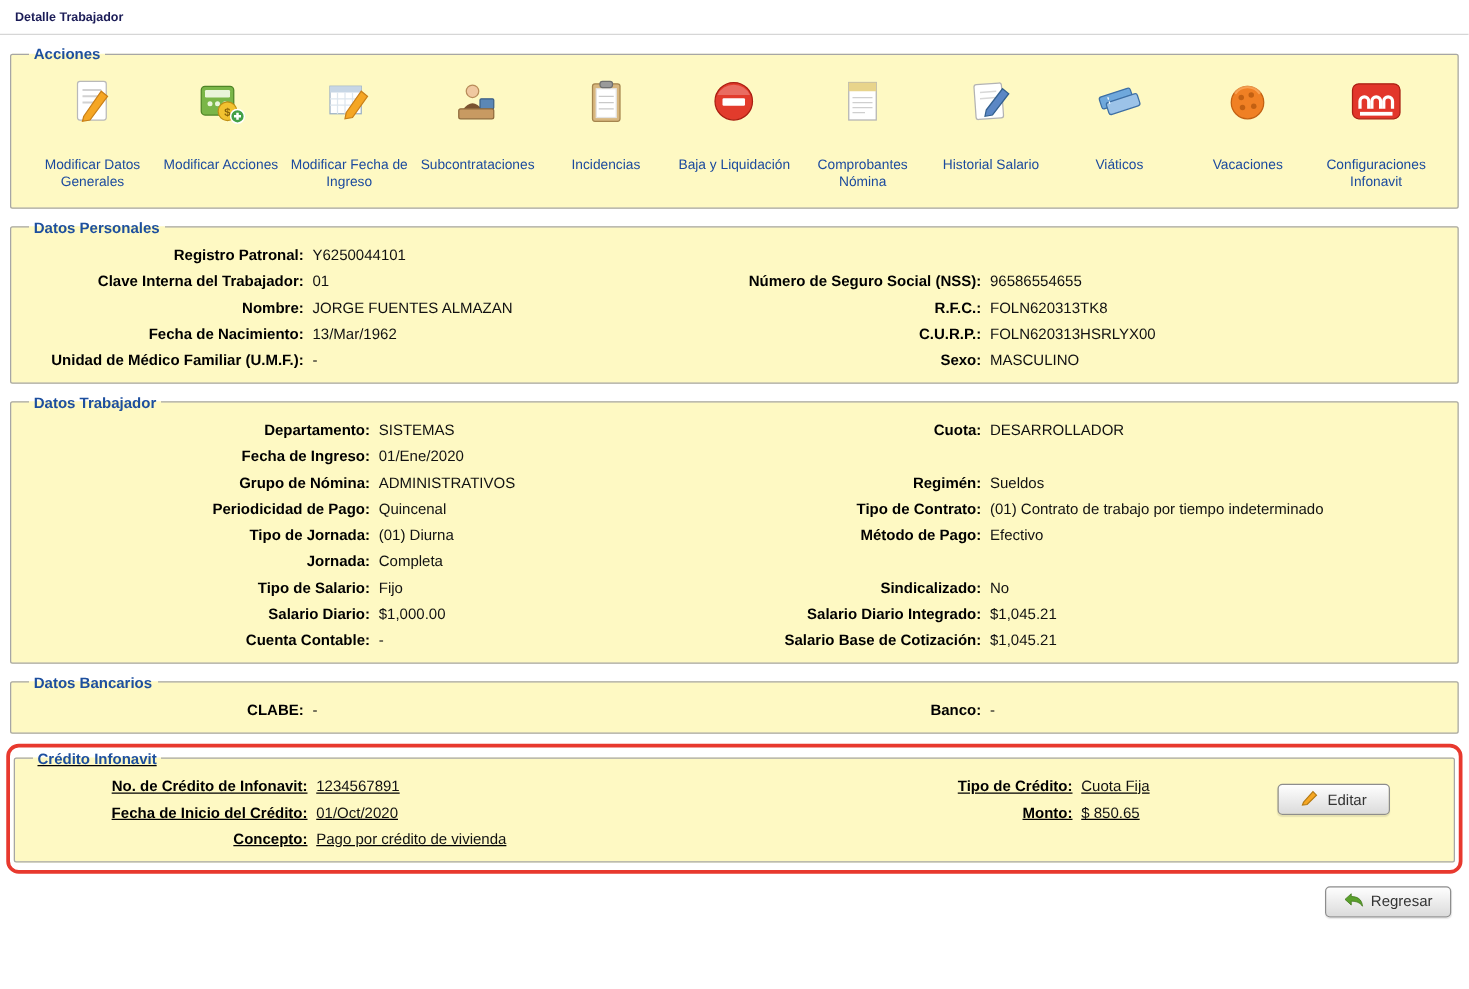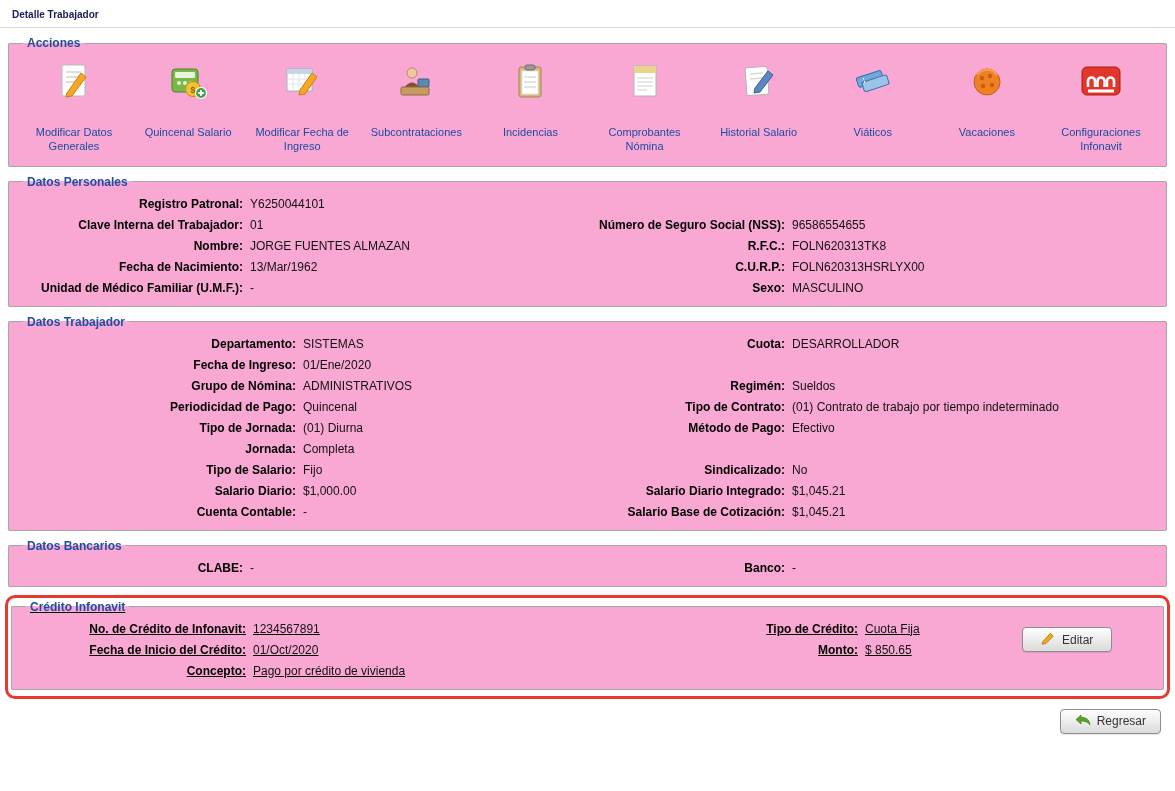--- a/index.html
+++ b/index.html
@@ -13,21 +13,21 @@
     padding: 9px 12px 7px;
     border-bottom: 1px solid #d6d6d6;
   }
   .page-title { font-size: 10px; font-weight: bold; color: #1b1c57; }
 
   fieldset {
     border: 1px solid #a6a6a6;
     border-radius: 2px;
     margin: 8px 8px 6px;
     padding: 4px 12px 10px;
-    background: #f9a8d4;
+    background: #fef9c3;
   }
   legend {
     color: #1d4f9e; font-weight: bold; font-size: 12px;
     padding: 0 4px; margin-left: 2px;
   }
 
   
   .actions-row {
     display: flex; justify-content: space-between;
     align-items: flex-start; padding: 4px 2px 2px;
@@ -105,21 +105,21 @@
           <circle cx="11" cy="21" r="2" fill="#e9f5da"></circle>
             <circle cx="17" cy="21" r="2" fill="#e9f5da"></circle>
             <circle cx="23" cy="21" r="2" fill="#e9f5da"></circle>
           <circle cx="25" cy="27" r="7.5" fill="#f2c230" stroke="#bf8f14"></circle>
           <text x="25" y="30.5" font-size="9" text-anchor="middle" fill="#8a6508" font-weight="bold">$</text>
           <circle cx="33" cy="31" r="5.5" fill="#43a047" stroke="#fff" stroke-width="1.2"></circle>
           <rect x="30.2" y="30" width="5.6" height="2" fill="#fff"></rect>
             <rect x="32" y="28.2" width="2" height="5.6" fill="#fff"></rect>
         </svg>
       </span>
-      <span class="action-label">Quincenal Salario</span>
+      <span class="action-label">Modificar Acciones</span>
     </div>
 
     <div class="action">
       <span class="action-icon">
         <svg width="40" height="40" viewBox="0 0 40 40">
           <rect x="5" y="7" width="25" height="22" fill="#fff" stroke="#9bb0c4"></rect>
           <rect x="5" y="7" width="25" height="5" fill="#c7d6e5"></rect>
           <line x1="5" y1="17" x2="30" y2="17" stroke="#dde6ee"></line>
           <line x1="5" y1="22" x2="30" y2="22" stroke="#dde6ee"></line>
           <line x1="11" y1="12" x2="11" y2="29" stroke="#dde6ee"></line>
@@ -150,20 +150,30 @@
           <rect x="12" y="9" width="16" height="23" fill="#fff" stroke="#e4e4e4"></rect>
           <rect x="15" y="3" width="10" height="5" rx="2" fill="#9a9a9a" stroke="#6f6f6f"></rect>
           <line x1="14" y1="15" x2="26" y2="15" stroke="#c9c9c9"></line>
           <line x1="14" y1="20" x2="26" y2="20" stroke="#c9c9c9"></line>
           <line x1="14" y1="25" x2="26" y2="25" stroke="#c9c9c9"></line>
         </svg>
       </span>
       <span class="action-label">Incidencias</span>
     </div>
 
+    <div class="action">
+      <span class="action-icon">
+        <svg width="40" height="40" viewBox="0 0 40 40">
+          <circle cx="20" cy="19" r="15" fill="#e23b2c" stroke="#a91f12"></circle>
+          <path d="M7 14 a14 13 0 0 1 26 0 z" fill="#fff" opacity="0.25"></path>
+          <rect x="11" y="16.5" width="18" height="6" rx="1" fill="#fff"></rect>
+        </svg>
+      </span>
+      <span class="action-label">Baja y Liquidación</span>
+    </div>
 
     <div class="action">
       <span class="action-icon">
         <svg width="40" height="40" viewBox="0 0 40 40">
           <rect x="9" y="4" width="22" height="30" fill="#fff" stroke="#b3b3b3"></rect>
           <rect x="9" y="4" width="22" height="7" fill="#e8d48b"></rect>
           <line x1="12" y1="16" x2="28" y2="16" stroke="#cfcfcf"></line>
           <line x1="12" y1="20" x2="28" y2="20" stroke="#cfcfcf"></line>
           <line x1="12" y1="24" x2="28" y2="24" stroke="#cfcfcf"></line>
           <line x1="12" y1="28" x2="22" y2="28" stroke="#cfcfcf"></line>

